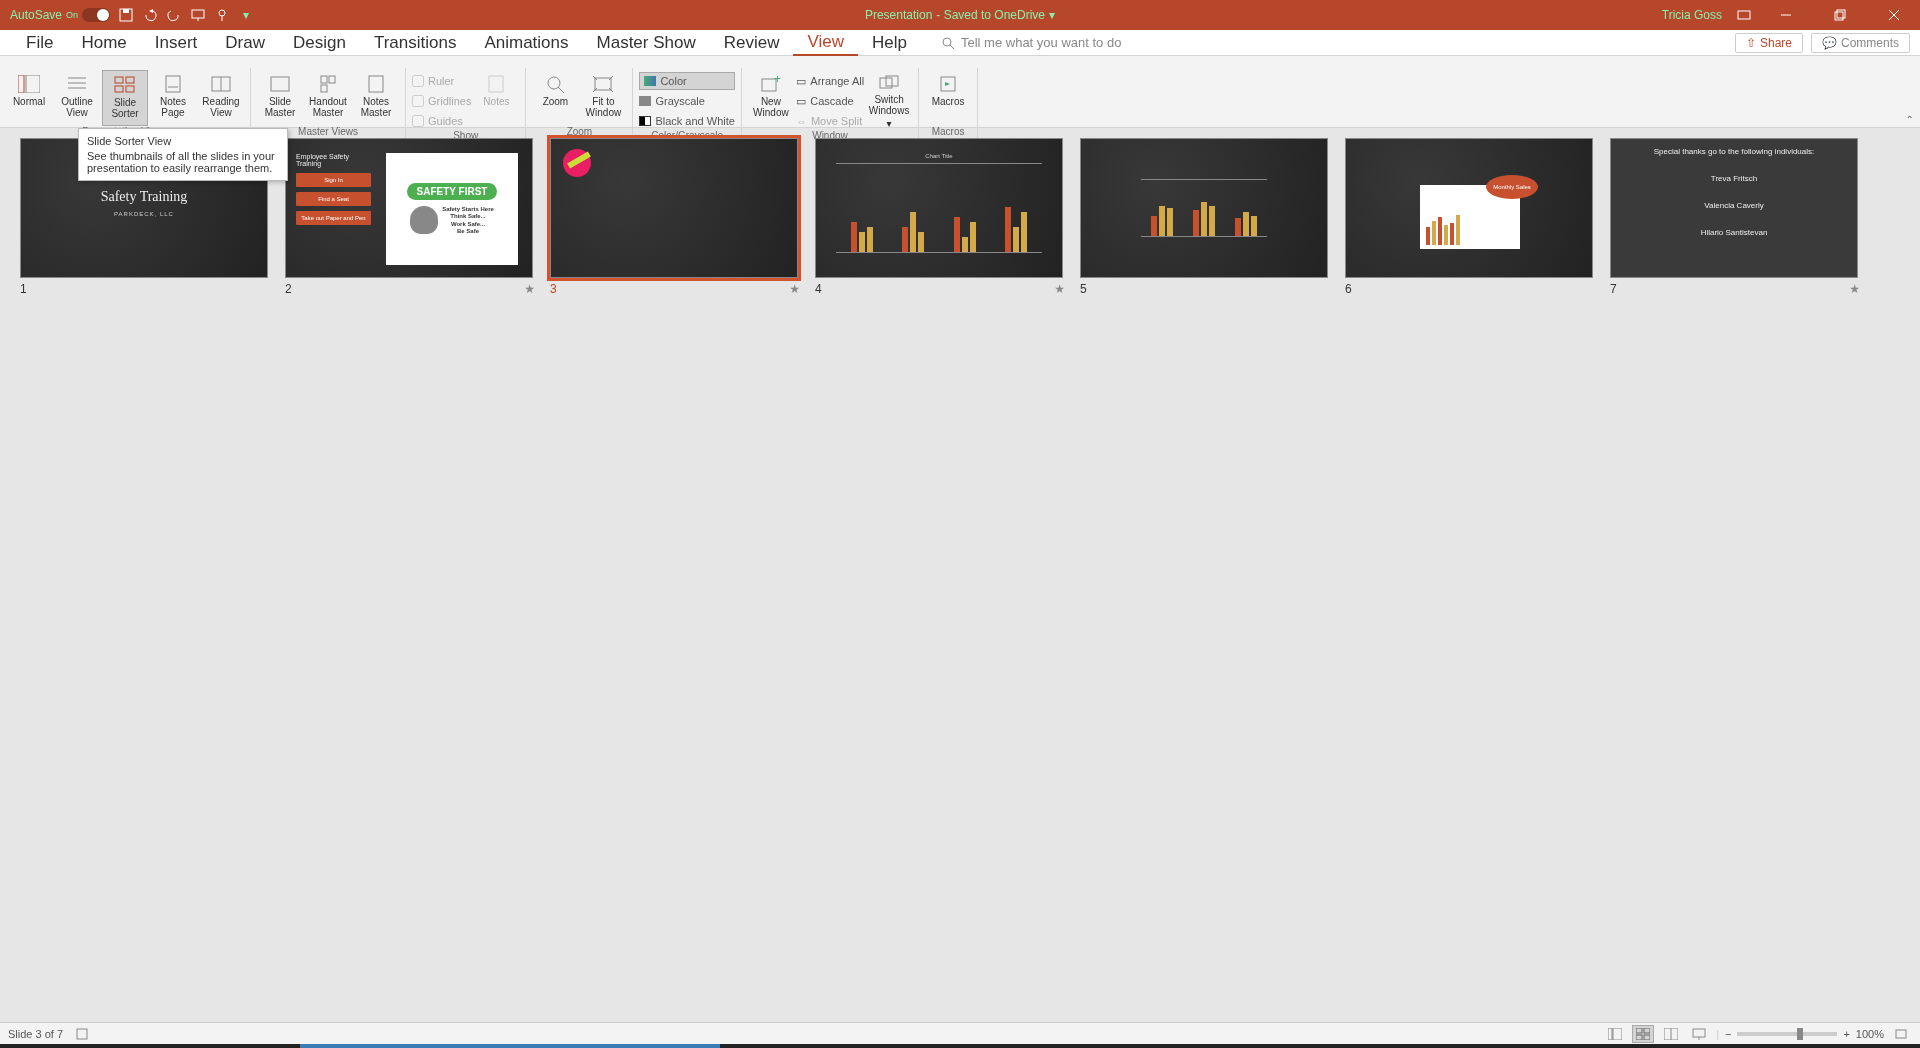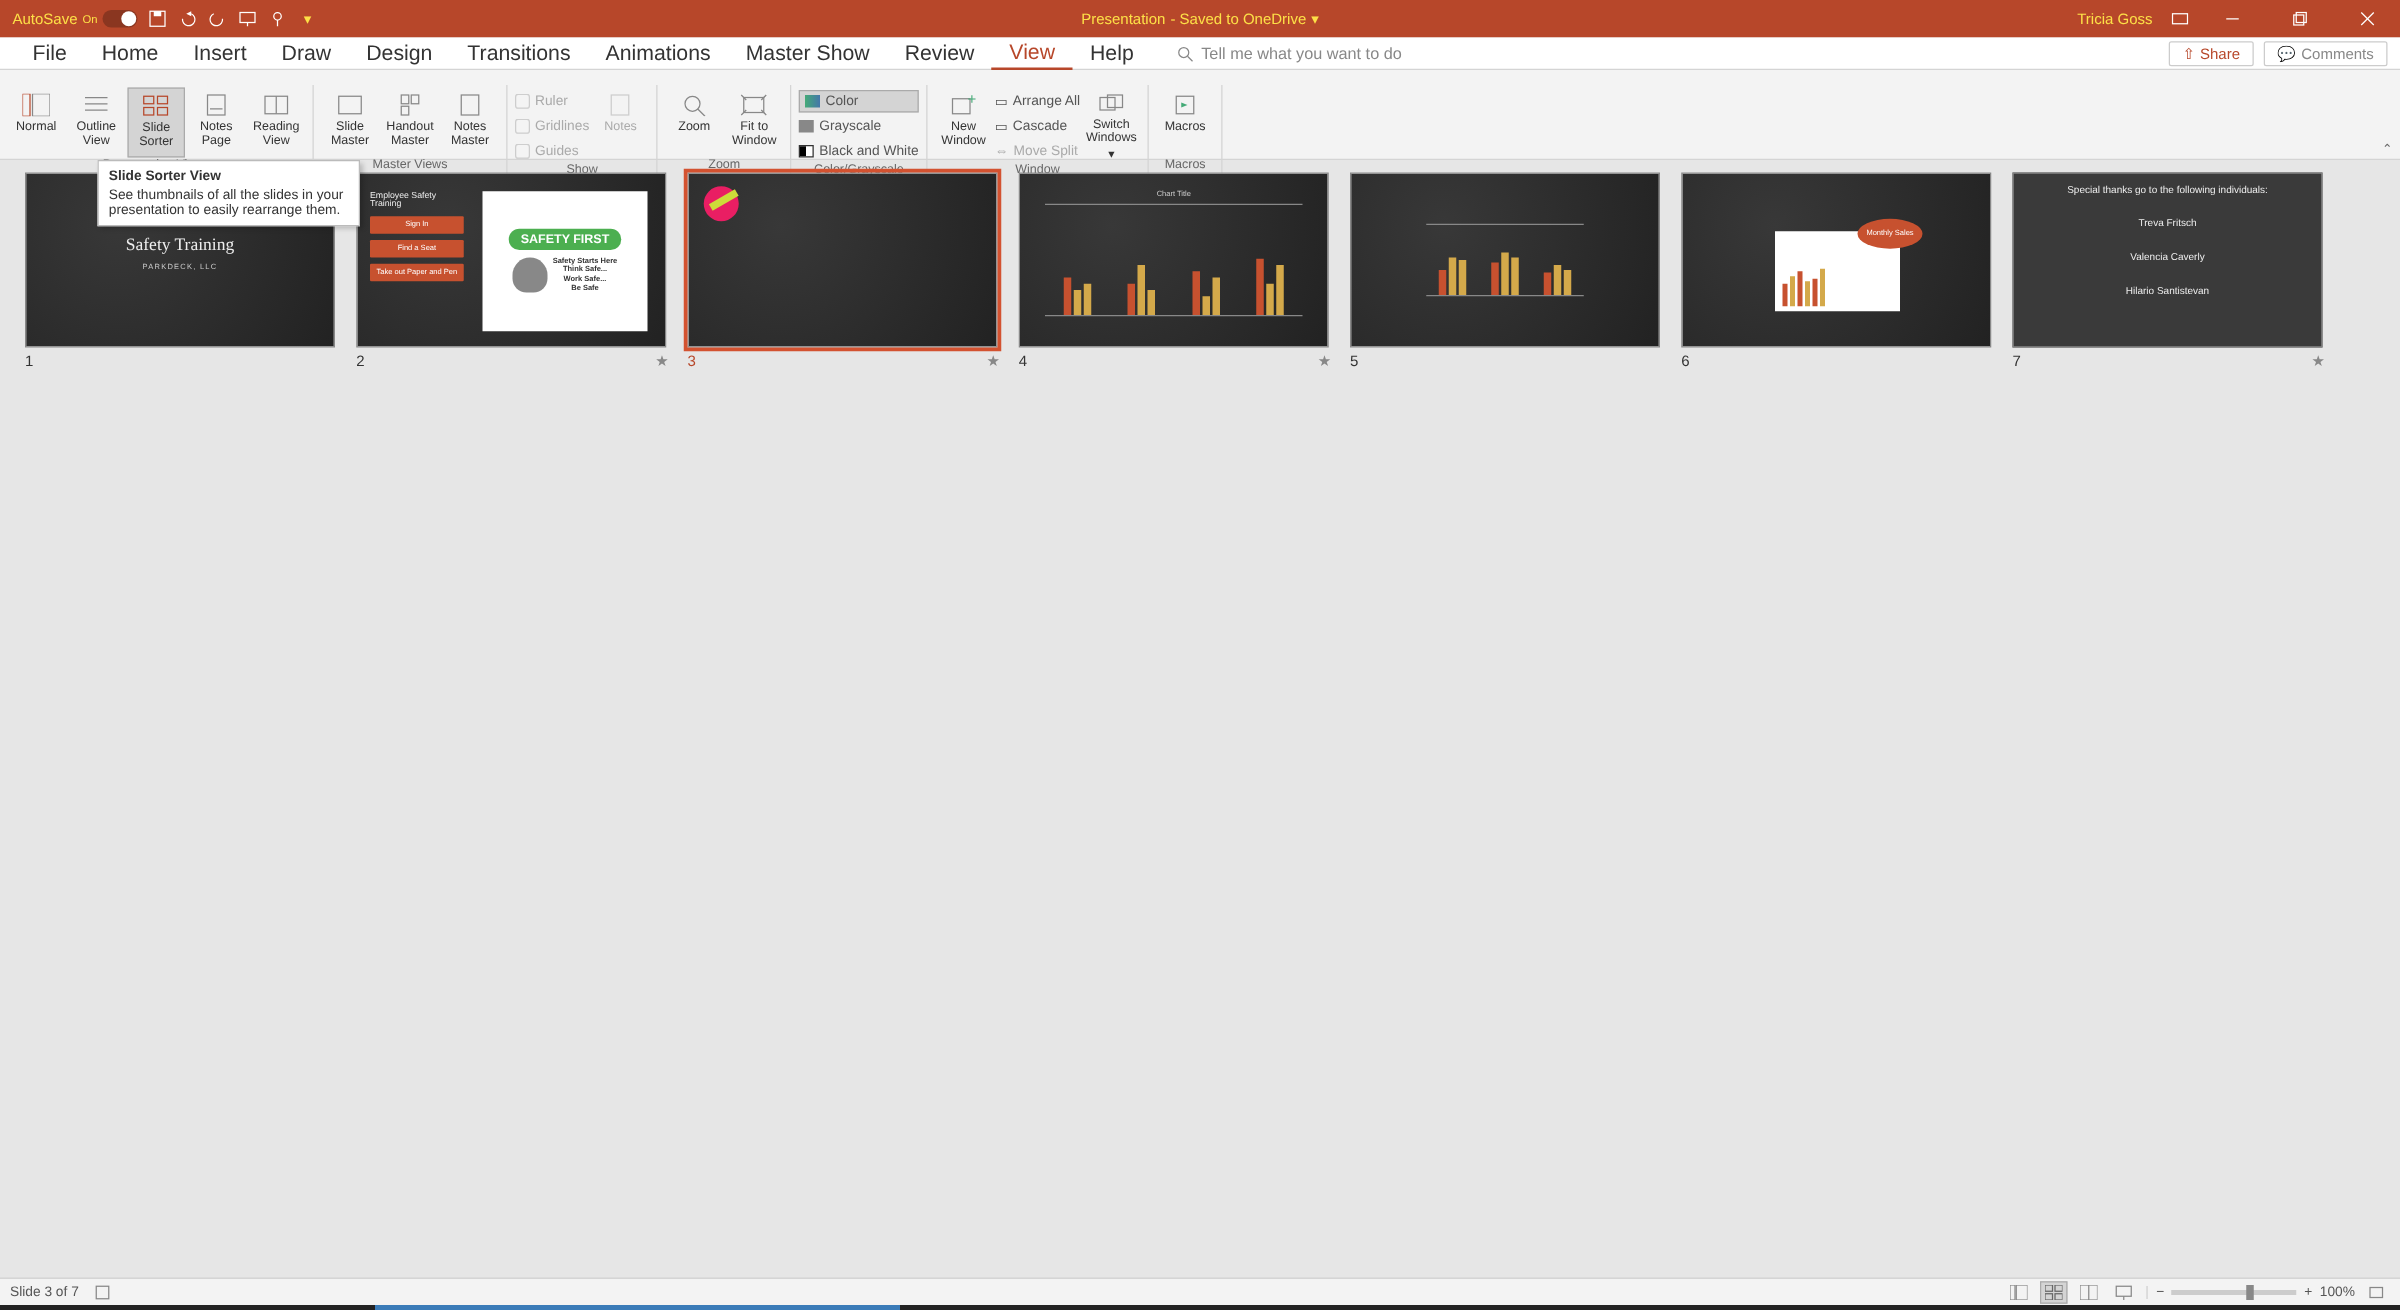--- a/index.html
+++ b/index.html
@@ -1,19 +1,19 @@
 <!DOCTYPE html>
 <html><head>
 <meta charset="utf-8">
 <style>
 * { margin: 0; padding: 0; box-sizing: border-box; font-family: "Segoe UI", Arial, sans-serif; }
 body { background: #e6e6e6; width: 1920px; height: 1048px; overflow: hidden; display: flex; flex-direction: column; }
 
 
-.title-bar { background: #b7472a; height: 30px; display: flex; align-items: center; color: #fde047; font-size: 12px; position: relative; }
+.title-bar { background: #b7472a; height: 30px; display: flex; align-items: center; color: #86efac; font-size: 12px; position: relative; }
 .title-left { display: flex; align-items: center; gap: 8px; padding-left: 10px; }
 .autosave-toggle { display: flex; align-items: center; gap: 4px; }
 .toggle { width: 28px; height: 14px; background: #8a3620; border-radius: 7px; position: relative; }
 .toggle::after { content: ""; position: absolute; right: 1px; top: 1px; width: 12px; height: 12px; background: #fff; border-radius: 50%; }
 .qat-icon { width: 16px; height: 16px; display: flex; align-items: center; justify-content: center; cursor: pointer; }
 .title-center { position: absolute; left: 50%; transform: translateX(-50%); display: flex; align-items: center; gap: 4px; }
 .title-right { margin-left: auto; display: flex; align-items: center; gap: 14px; padding-right: 6px; }
 .win-btn { width: 40px; height: 30px; display: flex; align-items: center; justify-content: center; cursor: pointer; }
 
 
@@ -36,21 +36,21 @@
 .big-btn .icon-box { width: 24px; height: 20px; display: flex; align-items: center; justify-content: center; }
 .small-row { display: flex; flex-direction: column; gap: 2px; padding-top: 2px; }
 .small-item { display: flex; align-items: center; gap: 4px; font-size: 11px; color: #555; cursor: pointer; height: 18px; }
 .small-item input[type=checkbox] { width: 12px; height: 12px; }
 .small-item.disabled { color: #aaa; }
 .color-swatch { width: 12px; height: 10px; display: inline-block; }
 .collapse-ribbon { position: absolute; right: 6px; bottom: 2px; font-size: 10px; color: #666; cursor: pointer; }
 
 
 .tooltip { position: absolute; top: 128px; left: 78px; width: 210px; background: #fff; border: 1px solid #bbb; box-shadow: 2px 2px 4px rgba(0,0,0,.2); padding: 6px 8px; font-size: 11px; color: #333; z-index: 100; }
-.tooltip .tt-title { font-weight: bold; margin-bottom: 3px; }
+.tooltip .tt-title { font-weight: normal; margin-bottom: 3px; }
 
 
 .sorter-area { flex: 1; background: #e6e6e6; padding: 10px 20px; overflow: auto; }
 .slide-grid { display: flex; flex-wrap: wrap; gap: 30px 15px; }
 .slide-cell { width: 250px; }
 .slide-thumb { width: 248px; height: 140px; background: #2a2a2a; border: 1px solid #888; position: relative; overflow: hidden; cursor: pointer; }
 .slide-thumb.selected { outline: 3px solid #d35230; outline-offset: 0; }
 .slide-num { font-size: 12px; color: #333; padding-top: 4px; display: flex; justify-content: space-between; }
 .slide-num.selected-num { color: #b7472a; }
 .star { color: #888; }

